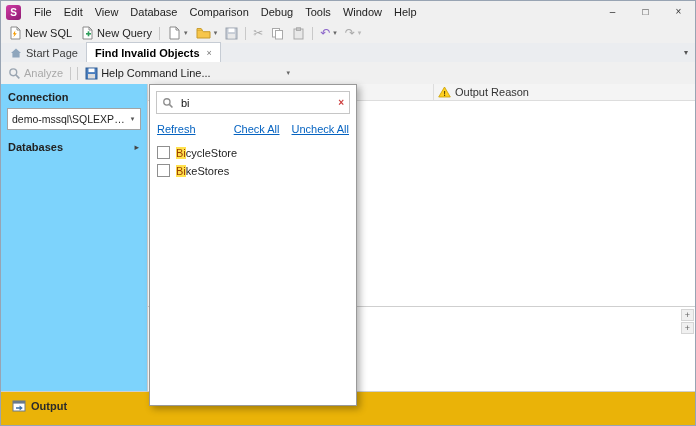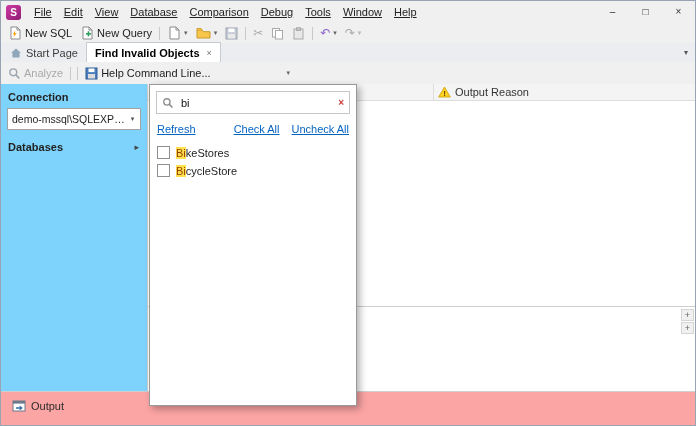--- a/index.html
+++ b/index.html
@@ -6,21 +6,21 @@
   body{font-family:"Liberation Sans",sans-serif;background:#e9e9e9;}
   .window{position:relative;width:696px;height:426px;box-sizing:border-box;background:#f0f0f0;
           border:1px solid #98a4b3;font-size:11px;color:#1e1e1e;overflow:hidden;}
 
   
   .titlebar{position:absolute;top:0;left:0;right:0;height:22px;display:flex;align-items:center;}
   .logo{width:15px;height:15px;margin:0 7px 0 5px;border-radius:3px;flex:0 0 auto;
         background:linear-gradient(140deg,#d13ba3,#8e1b73);color:#fff;font-weight:bold;
         font-size:10px;line-height:15px;text-align:center;}
   .menubar{display:flex;align-items:center;height:100%;}
-  .menu-item{padding:0 6px;line-height:22px;color:#222;text-decoration:underline;}
+  .menu-item{padding:0 6px;line-height:22px;color:#222;}
   .win-controls{margin-left:auto;display:flex;height:100%;}
   .win-btn{width:33px;text-align:center;line-height:22px;color:#333;font-size:10px;}
 
   
   .toolbar{position:absolute;top:22px;left:0;right:0;height:20px;display:flex;align-items:center;
            padding-left:3px;border-bottom:1px solid #e2e2e2;}
   .tbtn{display:inline-flex;align-items:center;gap:3px;padding:1px 4px;border-radius:2px;}
   .tsep{width:1px;height:13px;background:#c9c9c9;margin:0 3px;}
   .dd{font-size:7px;color:#666;}
   .dd.dis{color:#b9b9b9;}
@@ -59,22 +59,22 @@
   .grid-header{height:17px;background:#f4f4f4;border-bottom:1px solid #ddd;display:flex;box-sizing:border-box;}
   .gh-col1{width:286px;border-right:1px solid #ddd;box-sizing:border-box;}
   .gh-col2{flex:1;display:flex;align-items:center;gap:4px;padding-left:4px;color:#333;}
   .splitter{position:absolute;top:222px;left:0;right:0;height:1px;background:#cfcfcf;}
   .lower-pane{position:absolute;top:223px;left:0;right:0;bottom:0;background:#fff;}
   .pane-ctrls{position:absolute;top:2px;right:1px;width:13px;display:flex;flex-direction:column;gap:1px;}
   .pane-btn{width:13px;height:12px;background:#f0f0f0;border:1px solid #d5d5d5;box-sizing:border-box;
             font-size:9px;line-height:10px;text-align:center;color:#666;}
 
   
-  .outputbar{position:absolute;left:0;right:0;bottom:0;height:34px;background:#fca5a5;
-             border-top:1px solid #cfcfcf;box-sizing:border-box;padding:6px 4px;}
+  .outputbar{position:absolute;left:0;right:0;bottom:0;height:34px;background:#eab308;
+             border-top:1px solid #cfcfcf;box-sizing:border-box;padding:6px 4px;font-weight:bold;}
   .output-tab{display:inline-flex;align-items:center;gap:5px;padding:2px 7px;color:#2b2b2b;}
 
   
   .popup{position:absolute;left:148px;top:83px;width:208px;height:322px;background:#fff;
          border:1px solid #999;box-shadow:3px 3px 7px rgba(0,0,0,.3);box-sizing:border-box;
          padding:6px;z-index:30;}
   .search-box{height:23px;border:1px solid #c6c6c6;display:flex;align-items:center;padding:0 5px;
               gap:5px;box-sizing:border-box;}
   .search-box input{border:0;outline:0;flex:1;min-width:0;font-size:11px;font-family:inherit;color:#111;}
   .clear-btn{color:#cc3b3b;font-size:10px;font-weight:bold;}
@@ -268,22 +268,22 @@
     <div class="links-row">
       <a class="link">Refresh</a>
       <span class="links-right">
         <a class="link">Check All</a>
         <a class="link">Uncheck All</a>
       </span>
     </div>
     <div class="db-list">
       <div class="db-item">
         <span class="checkbox"></span>
-        <span><span class="hl">Bi</span><span>keStores</span></span>
+        <span><span class="hl">Bi</span><span>cycleStore</span></span>
       </div>
       <div class="db-item">
         <span class="checkbox"></span>
-        <span><span class="hl">Bi</span><span>cycleStore</span></span>
+        <span><span class="hl">Bi</span><span>keStores</span></span>
       </div>
     </div>
   </div>
 
 </div>
 
 </body></html>

